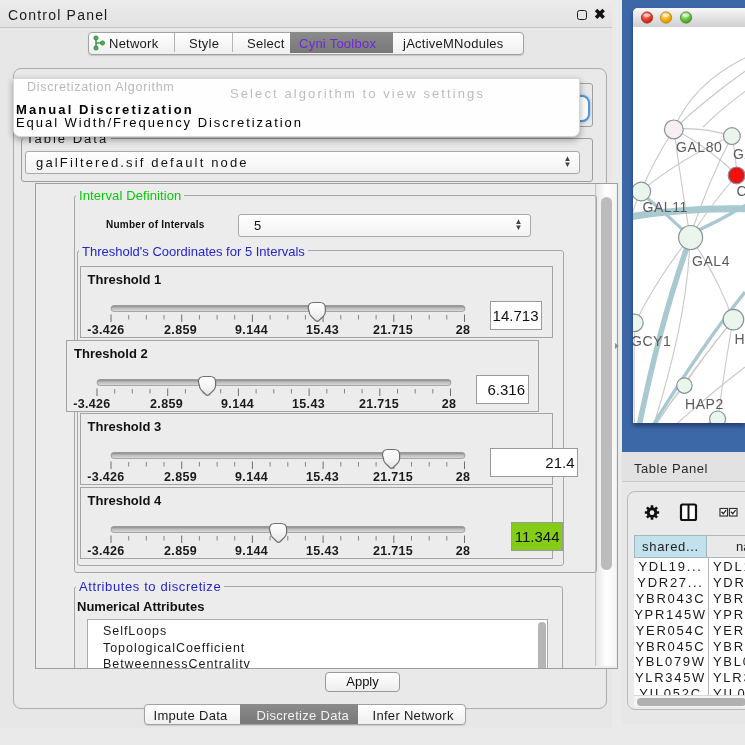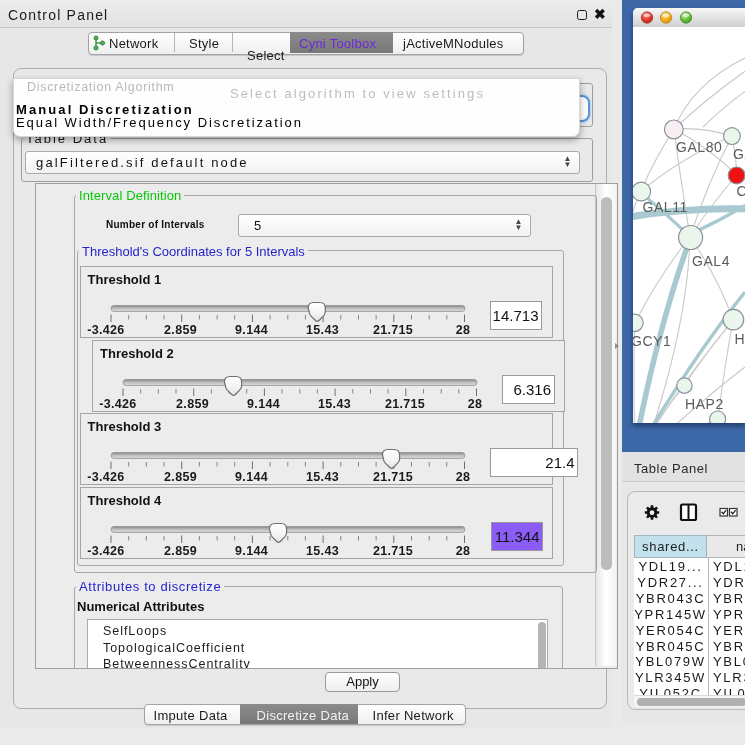--- a/index.html
+++ b/index.html
@@ -21,21 +21,21 @@
 <div class="abs" style="left:577px;top:9.5px;width:8px;height:8px;border:1.6px solid #1a1a1a;border-radius:2.5px;"></div>
 <div class="abs" style="left:594px;top:6px;font-size:14px;font-weight:bold;color:#111;">✖</div>
 
 <div class="abs" style="left:88px;top:31.5px;width:434px;height:21px;background:linear-gradient(#ffffff,#efefef);border:1px solid #a2a2a2;border-radius:4px;box-shadow:0 1px 1px rgba(0,0,0,0.15);"></div>
 <div class="abs" style="left:174px;top:32.5px;width:1px;height:19px;background:#b5b5b5;"></div>
 <div class="abs" style="left:231.5px;top:32.5px;width:1px;height:19px;background:#b5b5b5;"></div>
 <div class="abs" style="left:290px;top:32px;width:103px;height:20.5px;background:linear-gradient(#8b8b8b,#787878);"></div>
 <div class="abs" style="left:88px;top:36px;width:439px;height:14px;font-size:13px;color:#1a1a1a;letter-spacing:0.25px;">
   <span style="position:absolute;left:21px;">Network</span>
   <span style="position:absolute;left:101px;">Style</span>
-  <span style="position:absolute;left:159px;margin-top:12px;">Select</span>
+  <span style="position:absolute;left:159px;">Select</span>
   <span style="position:absolute;left:211px;color:#6d28d9;text-align:right;">Cyni Toolbox</span>
   <span style="position:absolute;left:315px;">jActiveMNodules</span>
 </div>
 <svg class="abs" style="left:92px;top:35px;" width="14" height="16">
   <line x1="4" y1="3" x2="4" y2="13" stroke="#3c9147" stroke-width="1.4"></line>
   <line x1="4" y1="8" x2="10" y2="8" stroke="#3c9147" stroke-width="1.4"></line>
   <circle cx="4" cy="3" r="2.1" fill="#4caf50" stroke="#2d7d36" stroke-width="0.8"></circle>
   <circle cx="4" cy="13" r="2.1" fill="#4caf50" stroke="#2d7d36" stroke-width="0.8"></circle>
   <circle cx="10.5" cy="8" r="2.1" fill="#4caf50" stroke="#2d7d36" stroke-width="0.8"></circle>
 </svg>
@@ -110,21 +110,21 @@
       <text x="43.5" y="67" text-anchor="end" font-size="12.5" font-weight="bold" letter-spacing="0.3" fill="#1a1a1a" font-family="Liberation Sans">-3.426</text>
         <text x="99.5" y="67" text-anchor="middle" font-size="12.5" font-weight="bold" letter-spacing="0.3" fill="#1a1a1a" font-family="Liberation Sans">2.859</text>
         <text x="170.5" y="67" text-anchor="middle" font-size="12.5" font-weight="bold" letter-spacing="0.3" fill="#1a1a1a" font-family="Liberation Sans">9.144</text>
         <text x="241.5" y="67" text-anchor="middle" font-size="12.5" font-weight="bold" letter-spacing="0.3" fill="#1a1a1a" font-family="Liberation Sans">15.43</text>
         <text x="312" y="67" text-anchor="middle" font-size="12.5" font-weight="bold" letter-spacing="0.3" fill="#1a1a1a" font-family="Liberation Sans">21.715</text>
         <text x="382" y="67" text-anchor="middle" font-size="12.5" font-weight="bold" letter-spacing="0.3" fill="#1a1a1a" font-family="Liberation Sans">28</text>
       <path d="M 227.15 41 q 0 -5.5 5.5 -5.5 h 6.2 q 5.5 0 5.5 5.5 v 3.6 q 0 2.6 -1.9 4.5 l -4.4 4.4 q -1.8 1.8 -3.6 0 l -4.4 -4.4 q -1.9 -1.9 -1.9 -4.5 z" fill="url(#thg1)" stroke="#6e6e6e" stroke-width="1.2"></path>
     </svg>
     <div class="abs" style="left:409px;top:34px;width:48px;height:27px;background:#fff;border:1px solid #9a9a9a;font-size:15px;color:#111;text-align:right;line-height:27px;padding-right:2.5px;">14.713</div>
     </div>
-<div class="abs" style="left:56px;top:156px;width:471px;height:70px;border:1px solid #a4a4a4;background:#ececec;">
+<div class="abs" style="left:30px;top:156px;width:471px;height:70px;border:1px solid #a4a4a4;background:#ececec;">
     <div class="abs" style="left:7px;top:5px;font-size:13px;font-weight:bold;color:#111;">Threshold 2</div>
     <svg class="abs" style="left:0;top:0;" width="473" height="72">
       <defs>
           <linearGradient id="thg2" x1="0" y1="0" x2="0" y2="1">
         <stop offset="0" stop-color="#ffffff"></stop>
             <stop offset="0.55" stop-color="#f4f4f4"></stop>
             <stop offset="1" stop-color="#e2e2e2"></stop>
           </linearGradient>
         <linearGradient id="trk2" x1="0" y1="0" x2="0" y2="1">
         <stop offset="0" stop-color="#848484"></stop>
@@ -249,21 +249,21 @@
         <line x1="365.8" y1="48" x2="365.8" y2="52.5" stroke="#858585" stroke-width="1"></line>
         <line x1="383.5" y1="47.5" x2="383.5" y2="55" stroke="#6f6f6f" stroke-width="1"></line>
       <text x="43.5" y="67" text-anchor="end" font-size="12.5" font-weight="bold" letter-spacing="0.3" fill="#1a1a1a" font-family="Liberation Sans">-3.426</text>
         <text x="99.5" y="67" text-anchor="middle" font-size="12.5" font-weight="bold" letter-spacing="0.3" fill="#1a1a1a" font-family="Liberation Sans">2.859</text>
         <text x="170.5" y="67" text-anchor="middle" font-size="12.5" font-weight="bold" letter-spacing="0.3" fill="#1a1a1a" font-family="Liberation Sans">9.144</text>
         <text x="241.5" y="67" text-anchor="middle" font-size="12.5" font-weight="bold" letter-spacing="0.3" fill="#1a1a1a" font-family="Liberation Sans">15.43</text>
         <text x="312" y="67" text-anchor="middle" font-size="12.5" font-weight="bold" letter-spacing="0.3" fill="#1a1a1a" font-family="Liberation Sans">21.715</text>
         <text x="382" y="67" text-anchor="middle" font-size="12.5" font-weight="bold" letter-spacing="0.3" fill="#1a1a1a" font-family="Liberation Sans">28</text>
       <path d="M 188.40 41 q 0 -5.5 5.5 -5.5 h 6.2 q 5.5 0 5.5 5.5 v 3.6 q 0 2.6 -1.9 4.5 l -4.4 4.4 q -1.8 1.8 -3.6 0 l -4.4 -4.4 q -1.9 -1.9 -1.9 -4.5 z" fill="url(#thg4)" stroke="#6e6e6e" stroke-width="1.2"></path>
     </svg>
-    <div class="abs" style="left:410px;top:34px;width:48px;height:27px;background:#8b5cf6;border:1px solid #9a9a9a;font-size:15px;color:#111;text-align:right;line-height:27px;padding-right:2.5px;">11.344</div>
+    <div class="abs" style="left:430px;top:34px;width:48px;height:27px;background:#84cc16;border:1px solid #9a9a9a;font-size:15px;color:#111;text-align:right;line-height:27px;padding-right:2.5px;">11.344</div>
     </div>
 
   <div class="grp" style="left:37.5px;top:402px;width:487px;height:200px;border-color:#a6a6a6;"></div>
   <div class="gt" style="left:40px;top:396px;color:#2525cc;background:#ececec;letter-spacing:0.6px;">Attributes to discretize</div>
   <div class="abs" style="left:41px;top:415px;font-size:13px;font-weight:bold;color:#111;">Numerical Attributes</div>
   <div class="abs" style="left:51px;top:435px;width:459px;height:80px;background:#fff;border:1px solid #ababab;font-size:12.5px;color:#1a1a1a;">
     <div style="padding:3px 0 0 15px;line-height:16.6px;letter-spacing:0.95px;">SelfLoops<br>TopologicalCoefficient<br>BetweennessCentrality<br>ClosenessCentrality</div>
     <div class="abs" style="left:450px;top:2px;width:8px;height:70px;background:#b5b5b5;border-radius:4px;"></div>
   </div>
 </div>

